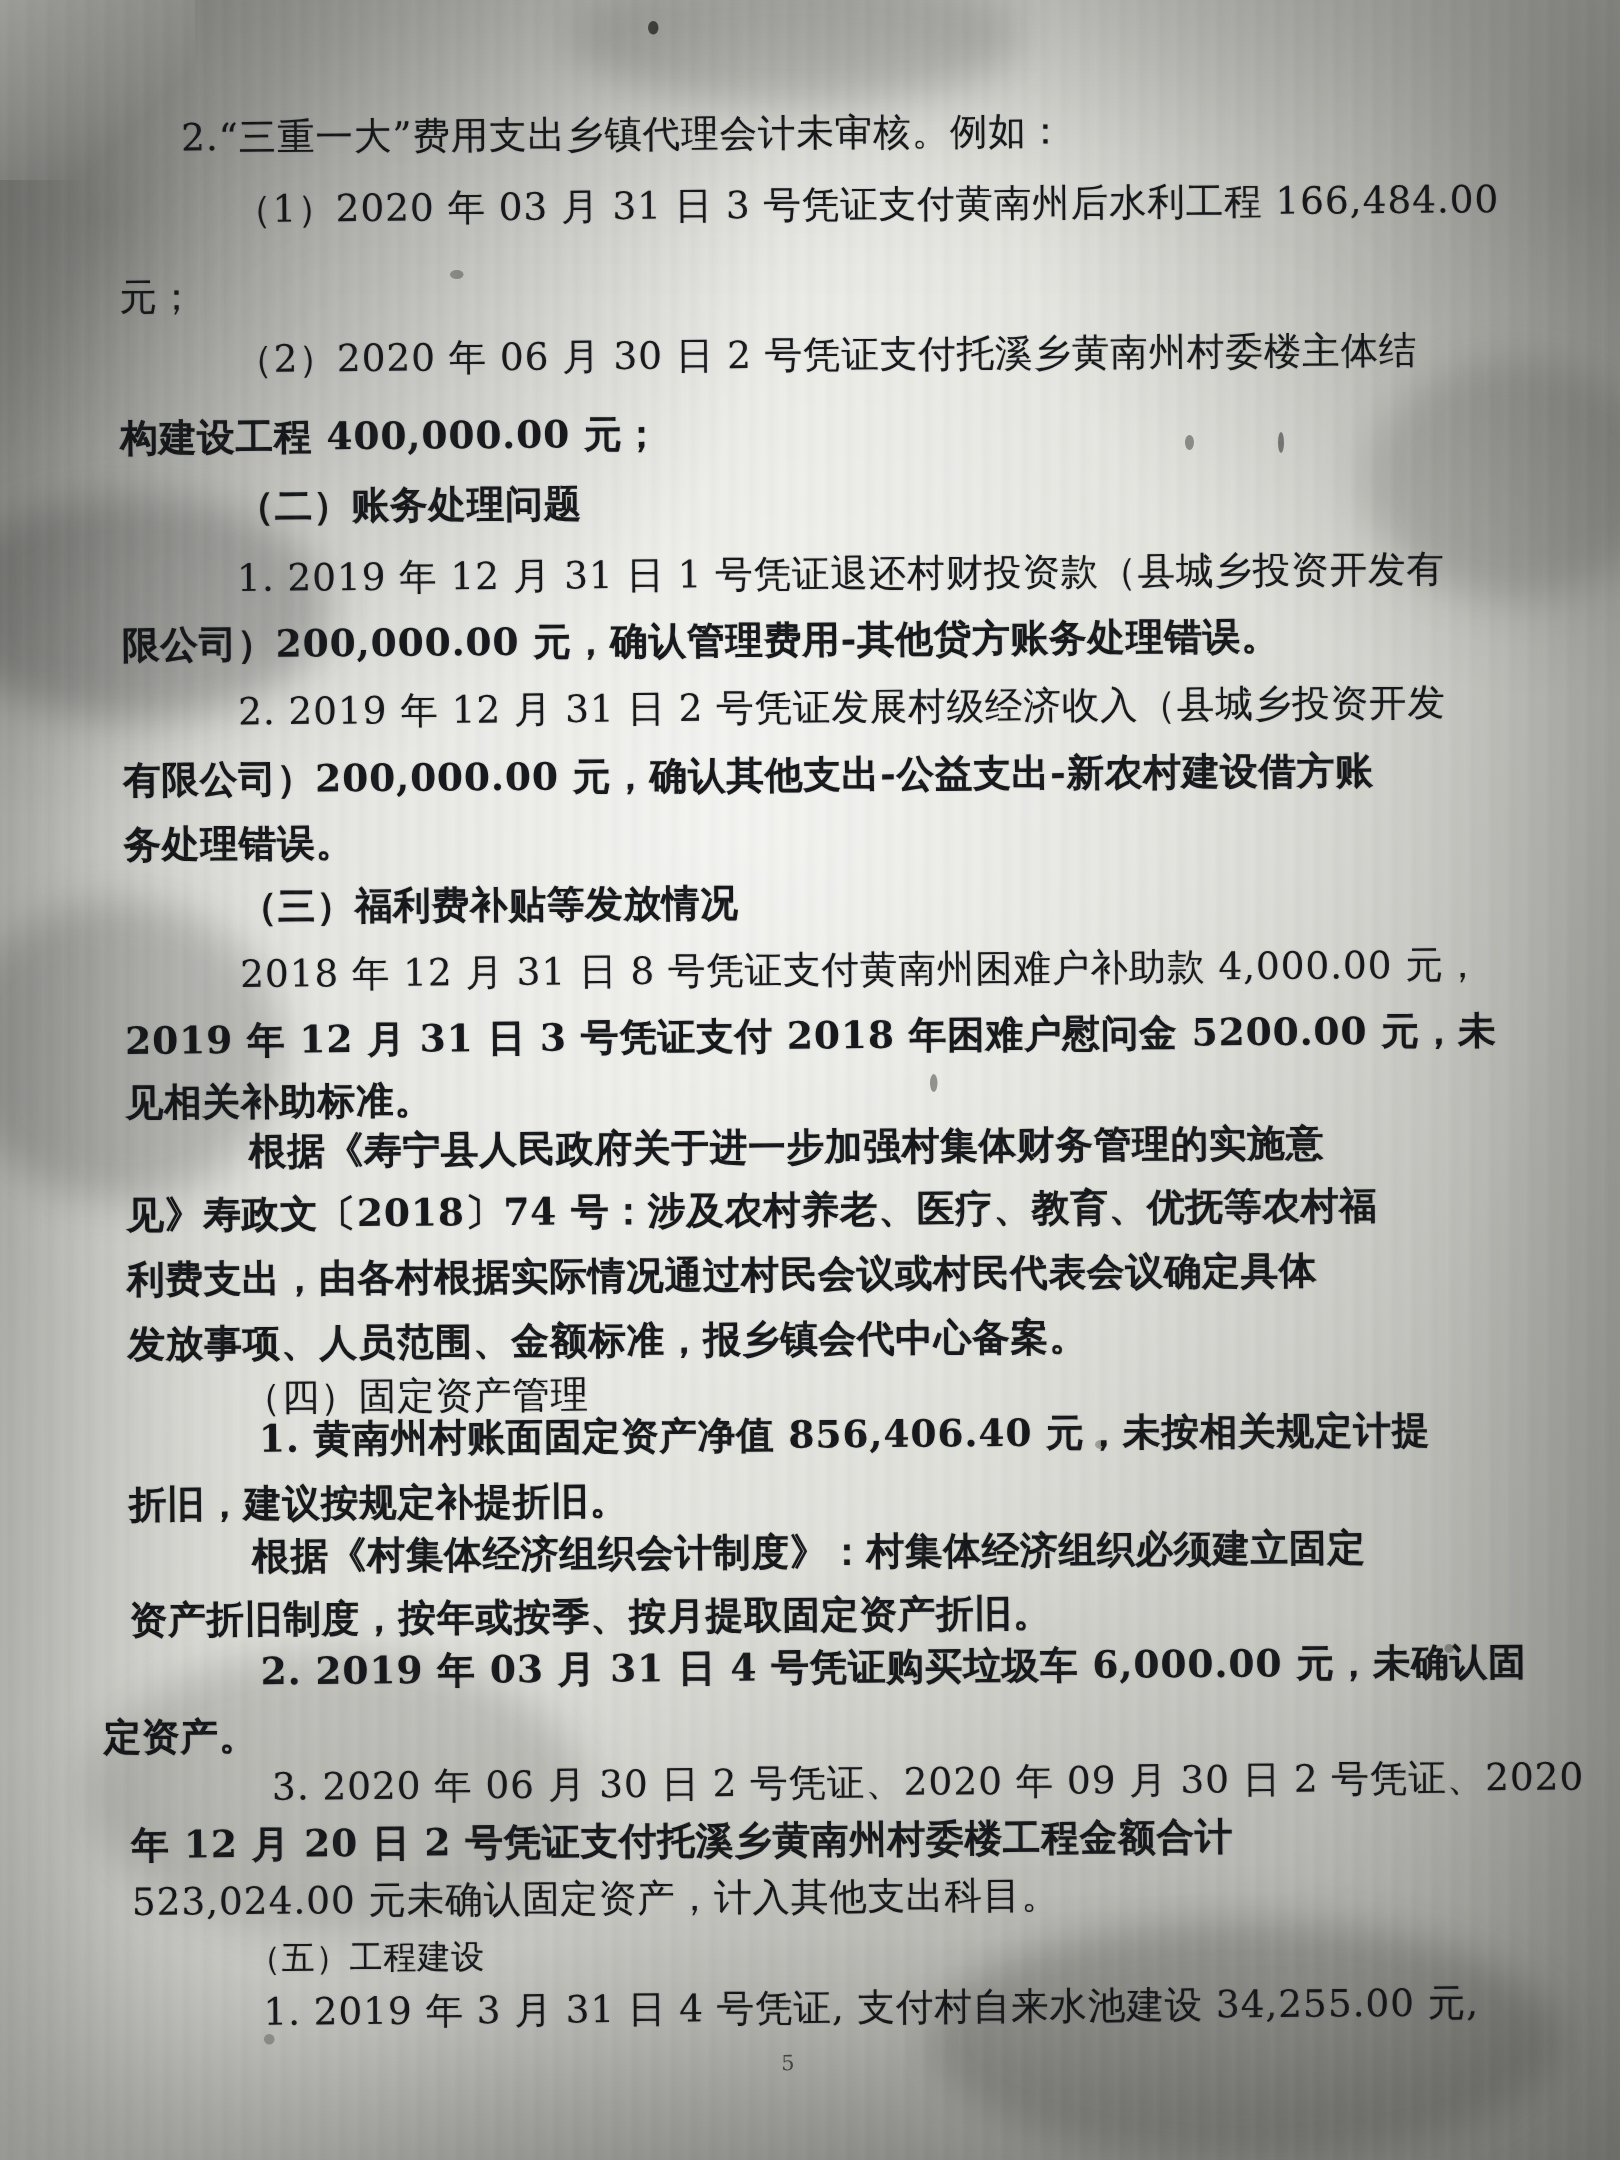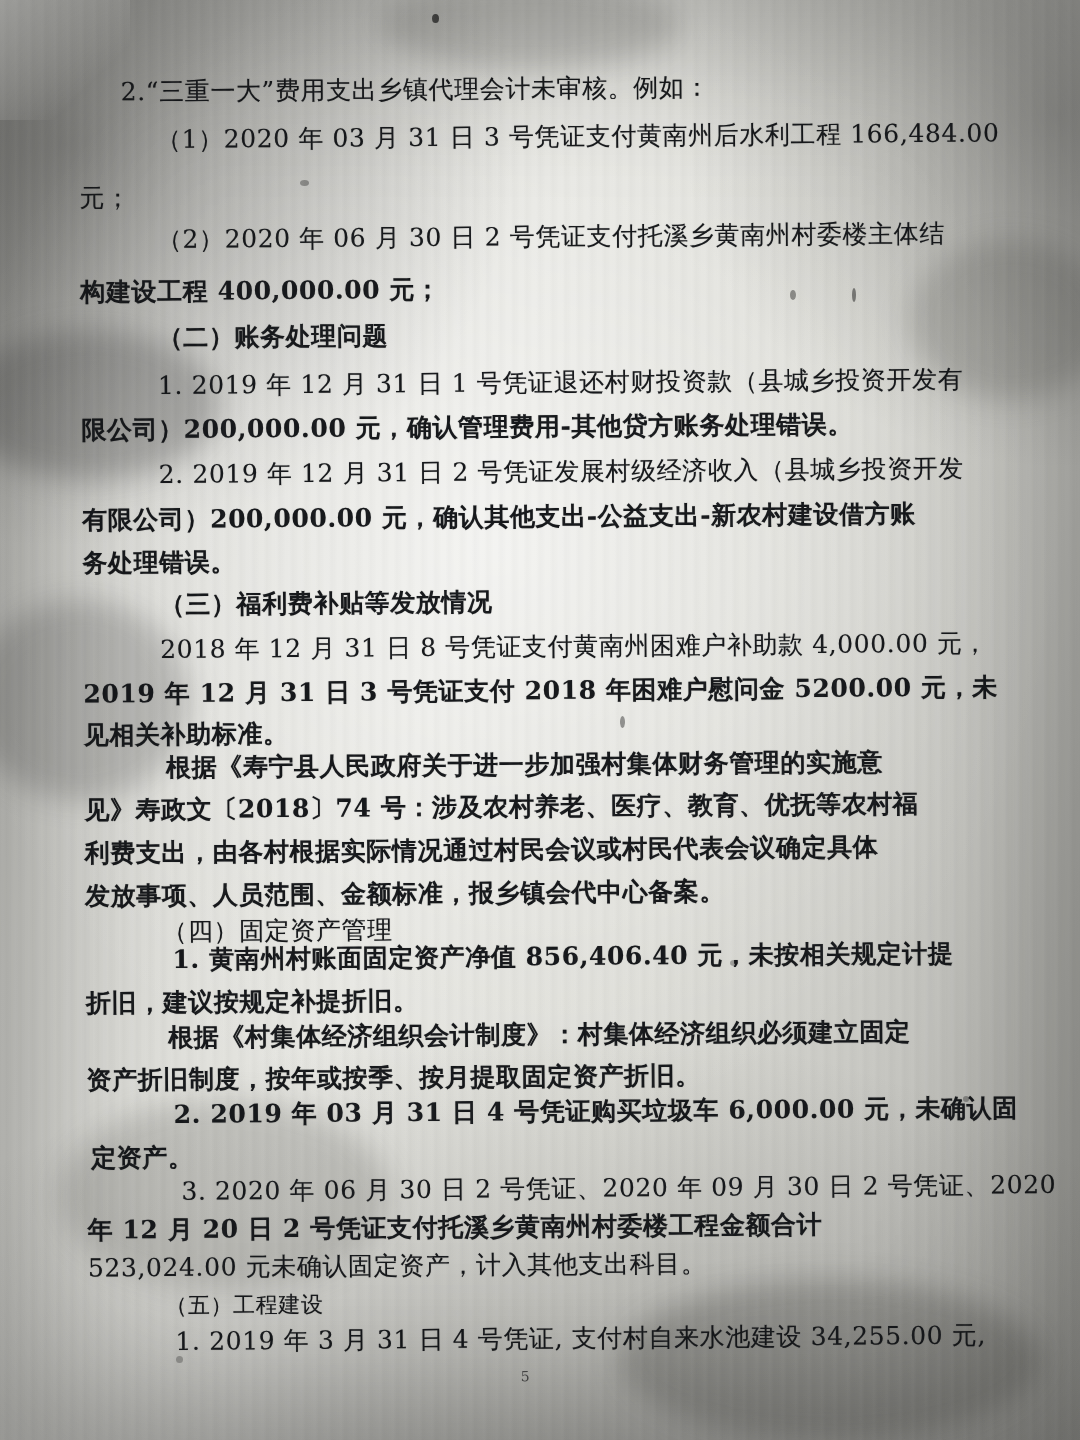--- a/index.html
+++ b/index.html
@@ -141,21 +141,21 @@
       <div class="line heavy" style="left:160px; top:748px;">根据《寿宁县人民政府关于进一步加强村集体财务管理的实施意</div>
       <div class="line heavy" style="left:78px;  top:790px;">见》寿政文〔2018〕74 号：涉及农村养老、医疗、教育、优抚等农村福</div>
       <div class="line heavy" style="left:78px;  top:833px;">利费支出，由各村根据实际情况通过村民会议或村民代表会议确定具体</div>
       <div class="line heavy" style="left:78px;  top:876px;">发放事项、人员范围、金额标准，报乡镇会代中心备案。</div>
       <div class="line" style="left:155px; top:912px;">（四）固定资产管理</div>
       <div class="line heavy" style="left:165px; top:940px;">1. 黄南州村账面固定资产净值 856,406.40 元，未按相关规定计提</div>
       <div class="line heavy" style="left:78px;  top:983px;">折旧，建议按规定补提折旧。</div>
       <div class="line heavy" style="left:160px; top:1018px;">根据《村集体经济组织会计制度》：村集体经济组织必须建立固定</div>
       <div class="line heavy" style="left:78px;  top:1060px;">资产折旧制度，按年或按季、按月提取固定资产折旧。</div>
       <div class="line heavy" style="left:165px; top:1095px;">2. 2019 年 03 月 31 日 4 号凭证购买垃圾车 6,000.00 元，未确认固</div>
-      <div class="line heavy" style="left:82px;  top:1138px;">定资产。</div>
+      <div class="line heavy" style="left:60px;  top:1138px;">定资产。</div>
       <div class="line" style="left:172px; top:1172px;">3. 2020 年 06 月 30 日 2 号凭证、2020 年 09 月 30 日 2 号凭证、2020</div>
       <div class="line heavy" style="left:78px;  top:1210px;">年 12 月 20 日 2 号凭证支付托溪乡黄南州村委楼工程金额合计</div>
       <div class="line" style="left:78px;  top:1248px;">523,024.00 元未确认固定资产，计入其他支出科目。</div>
       <div class="line" style="left:155px; top:1288px; font-size:22px;">（五）工程建设</div>
       <div class="line" style="left:165px; top:1322px;">1. 2019 年 3 月 31 日 4 号凭证, 支付村自来水池建设 34,255.00 元,</div>
 
       <div class="pagenum">5</div>
     </div>
   </div>
 

